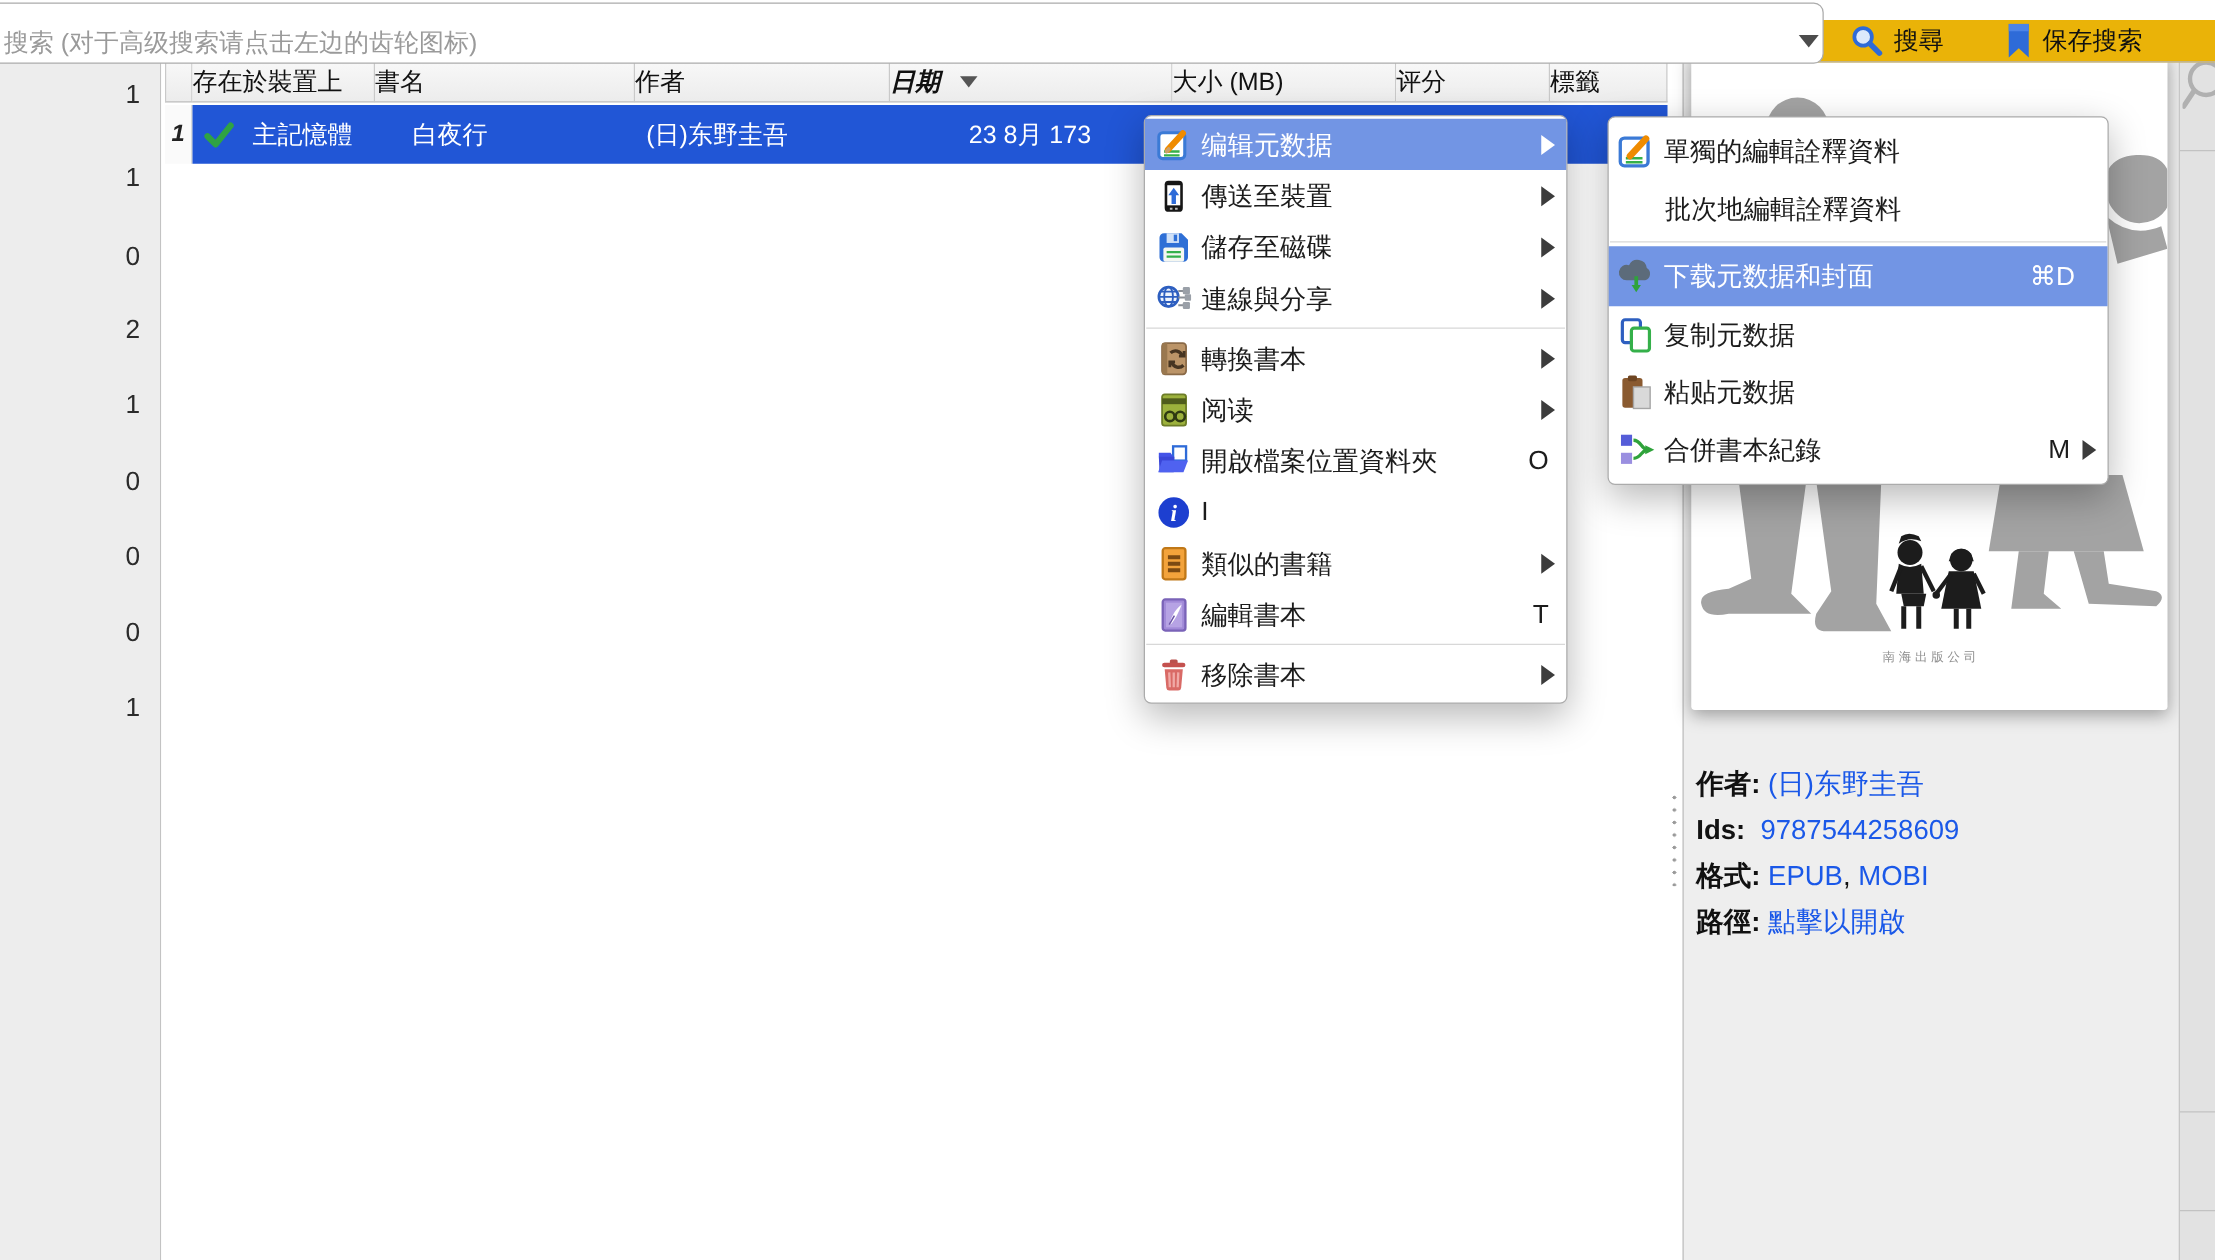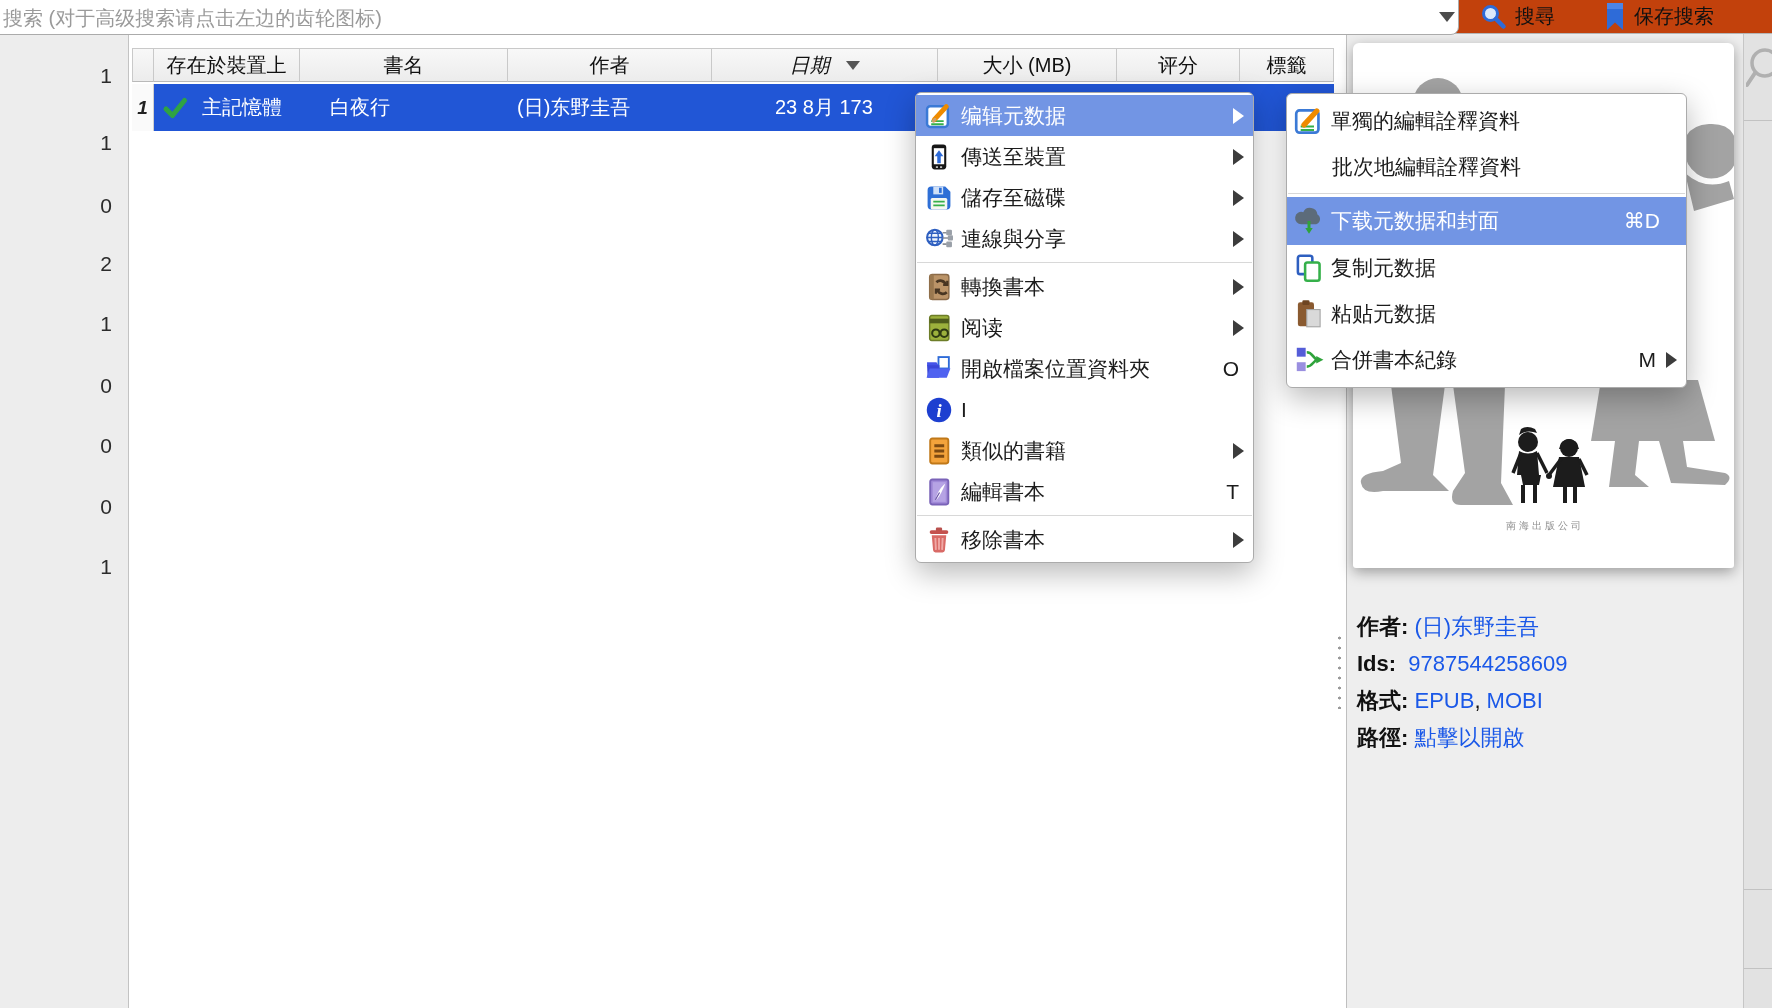--- a/index.html
+++ b/index.html
@@ -2,35 +2,35 @@
 <html><head>
 <meta charset="utf-8">
 <style>
   html,body{margin:0;padding:0;}
   body{
     width:1772px;height:1008px;position:relative;overflow:hidden;
     font-family:"Liberation Sans","DejaVu Sans",sans-serif;
     background:#ffffff;-webkit-font-smoothing:antialiased;
   }
   
-  .toolbar{position:absolute;left:0;top:0;width:1772px;height:33px;background:#c2410c;border-bottom:1px solid #b5b5b5;z-index:3;}
+  .toolbar{position:absolute;left:0;top:16px;width:1772px;height:33px;background:#eab308;border-bottom:1px solid #b5b5b5;z-index:3;}
   .search-box{position:absolute;left:-14px;top:-14px;width:1471px;height:47px;background:#ffffff;border:1px solid #ababab;border-radius:8px;}
   .search-placeholder{position:absolute;left:16px;top:18px;font-size:20px;color:#9a9a9a;white-space:nowrap;}
   .search-dd{position:absolute;left:1424px;top:0;width:46px;height:33px;display:flex;align-items:center;justify-content:center;}
   .dd-arrow{width:0;height:0;border-left:8px solid transparent;border-right:8px solid transparent;border-top:10px solid #4c4c4c;}
   .tb-btn{position:absolute;top:0;height:33px;display:flex;align-items:center;gap:8px;font-size:20px;color:#111;}
   .tb-btn svg{display:block;}
   
   .left-strip{position:absolute;left:0;top:33px;width:128px;height:975px;background:#ededed;border-right:1px solid #c3c3c3;z-index:1;}
   .tag-count{position:absolute;right:16px;width:40px;text-align:right;font-size:21px;color:#2b2b2b;}
   
   .table-area{position:absolute;left:129px;top:33px;width:1216px;height:975px;background:#ffffff;z-index:1;}
-  .hdr{position:absolute;top:15px;height:34px;background:linear-gradient(#f8f8f8,#ececec);border-top:1px solid #c9c9c9;border-bottom:1px solid #b9b9b9;border-right:1px solid #c9c9c9;display:flex;align-items:center;justify-content:center;font-size:20px;color:#111;box-sizing:border-box;}
+  .hdr{position:absolute;top:15px;height:34px;background:linear-gradient(#f8f8f8,#ececec);border-top:1px solid #c9c9c9;border-bottom:1px solid #b9b9b9;border-right:1px solid #c9c9c9;display:flex;align-items:center;font-size:20px;color:#111;box-sizing:border-box;}
   .hdr:first-of-type{border-left:1px solid #c9c9c9;}
-  .hdr-date{font-style:italic;font-weight:normal;gap:10px;}
+  .hdr-date{font-style:italic;font-weight:bold;gap:10px;}
   .sort-arrow{width:0;height:0;border-left:7px solid transparent;border-right:7px solid transparent;border-top:9px solid #555;margin-left:6px;}
   .row-gutter{position:absolute;left:3px;top:51px;width:22px;height:47px;background:#fafafa;border-right:1px solid #d0d0d0;display:flex;align-items:center;justify-content:center;font-size:19px;font-style:italic;font-weight:bold;color:#222;box-sizing:border-box;}
   .book-row{position:absolute;left:25px;top:51px;width:1180px;height:47px;background:#2156d6;color:#ffffff;}
   .cell{position:absolute;top:0;height:47px;display:flex;align-items:center;font-size:20px;white-space:nowrap;}
   
   .menu{position:absolute;background:#ffffff;border:1px solid #ababab;border-radius:6px;box-shadow:0 10px 30px rgba(0,0,0,.28);z-index:6;padding:2px 0;box-sizing:border-box;}
   .menu-main{left:915px;top:92px;width:339px;}
   .menu-sub{left:1286px;top:93px;width:401px;padding:4px 0;}
   .mi{position:relative;height:41px;display:flex;align-items:center;color:#1c1c1c;font-size:21px;}
   .menu-sub .mi{height:46px;}

